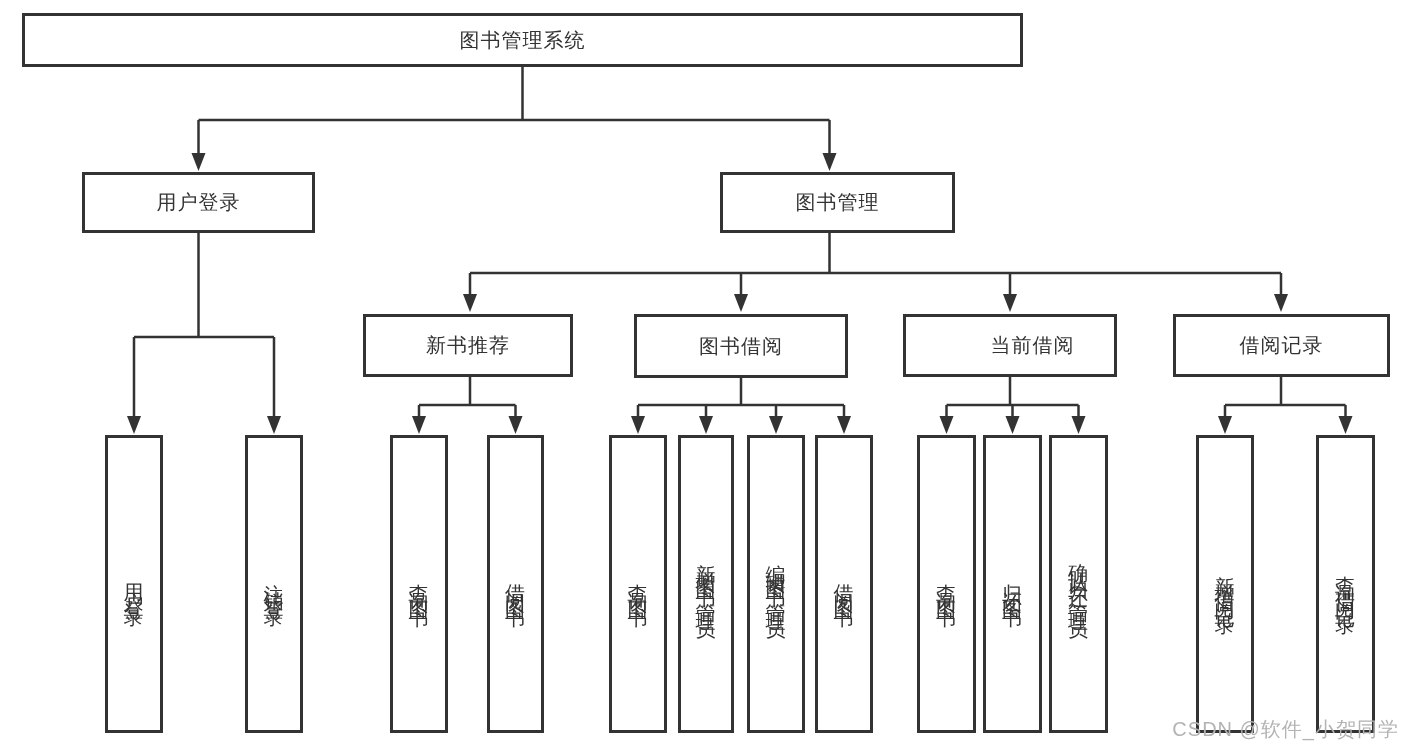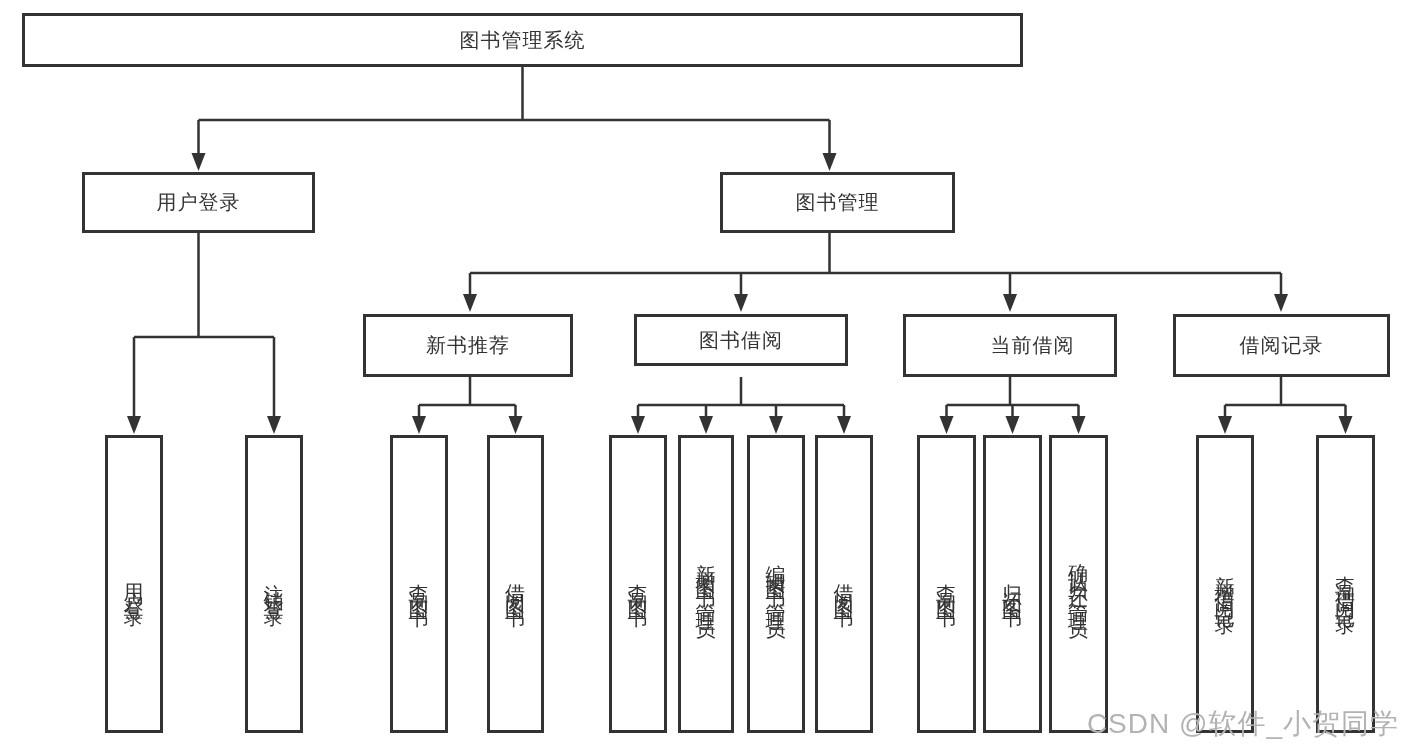--- a/index.html
+++ b/index.html
@@ -47,21 +47,21 @@
     text-orientation: mixed;
     letter-spacing: 8px;
     line-height: 1;
     color: #333333;
     white-space: nowrap;
   }
   .watermark {
     position: absolute;
     right: 6px;
     bottom: 4px;
-    font-size: 28px;
+    font-size: 20px;
     color: #b3b3b3;
     z-index: 5;
     letter-spacing: 1px;
     white-space: nowrap;
   }
 </style>
 </head>
 <body>
 
 <div class="stage">
@@ -116,21 +116,21 @@
   <div class="node" style="left:82px; top:172px; width:233px; height:61px;">
     <span>用户登录</span>
   </div>
   <div class="node" style="left:712px; top:172px; width:235px; height:61px;margin-left:8px;">
     <span>图书管理</span>
   </div>
 
   <div class="node" style="left:363px; top:314px; width:210px; height:63px;">
     <span>新书推荐</span>
   </div>
-  <div class="node" style="left:634px; top:314px; width:214px; height:52px;">
+  <div class="node" style="left:634px; top:314px; width:214px; height:64px;">
     <span>图书借阅</span>
   </div>
   <div class="node" style="left:903px; top:314px; width:214px; height:63px;padding-left:45px;">
     <span>当前借阅</span>
   </div>
   <div class="node" style="left:1173px; top:314px; width:217px; height:63px;">
     <span>借阅记录</span>
   </div>
 
   <div class="leaf" style="left:105px; width:58px;">

